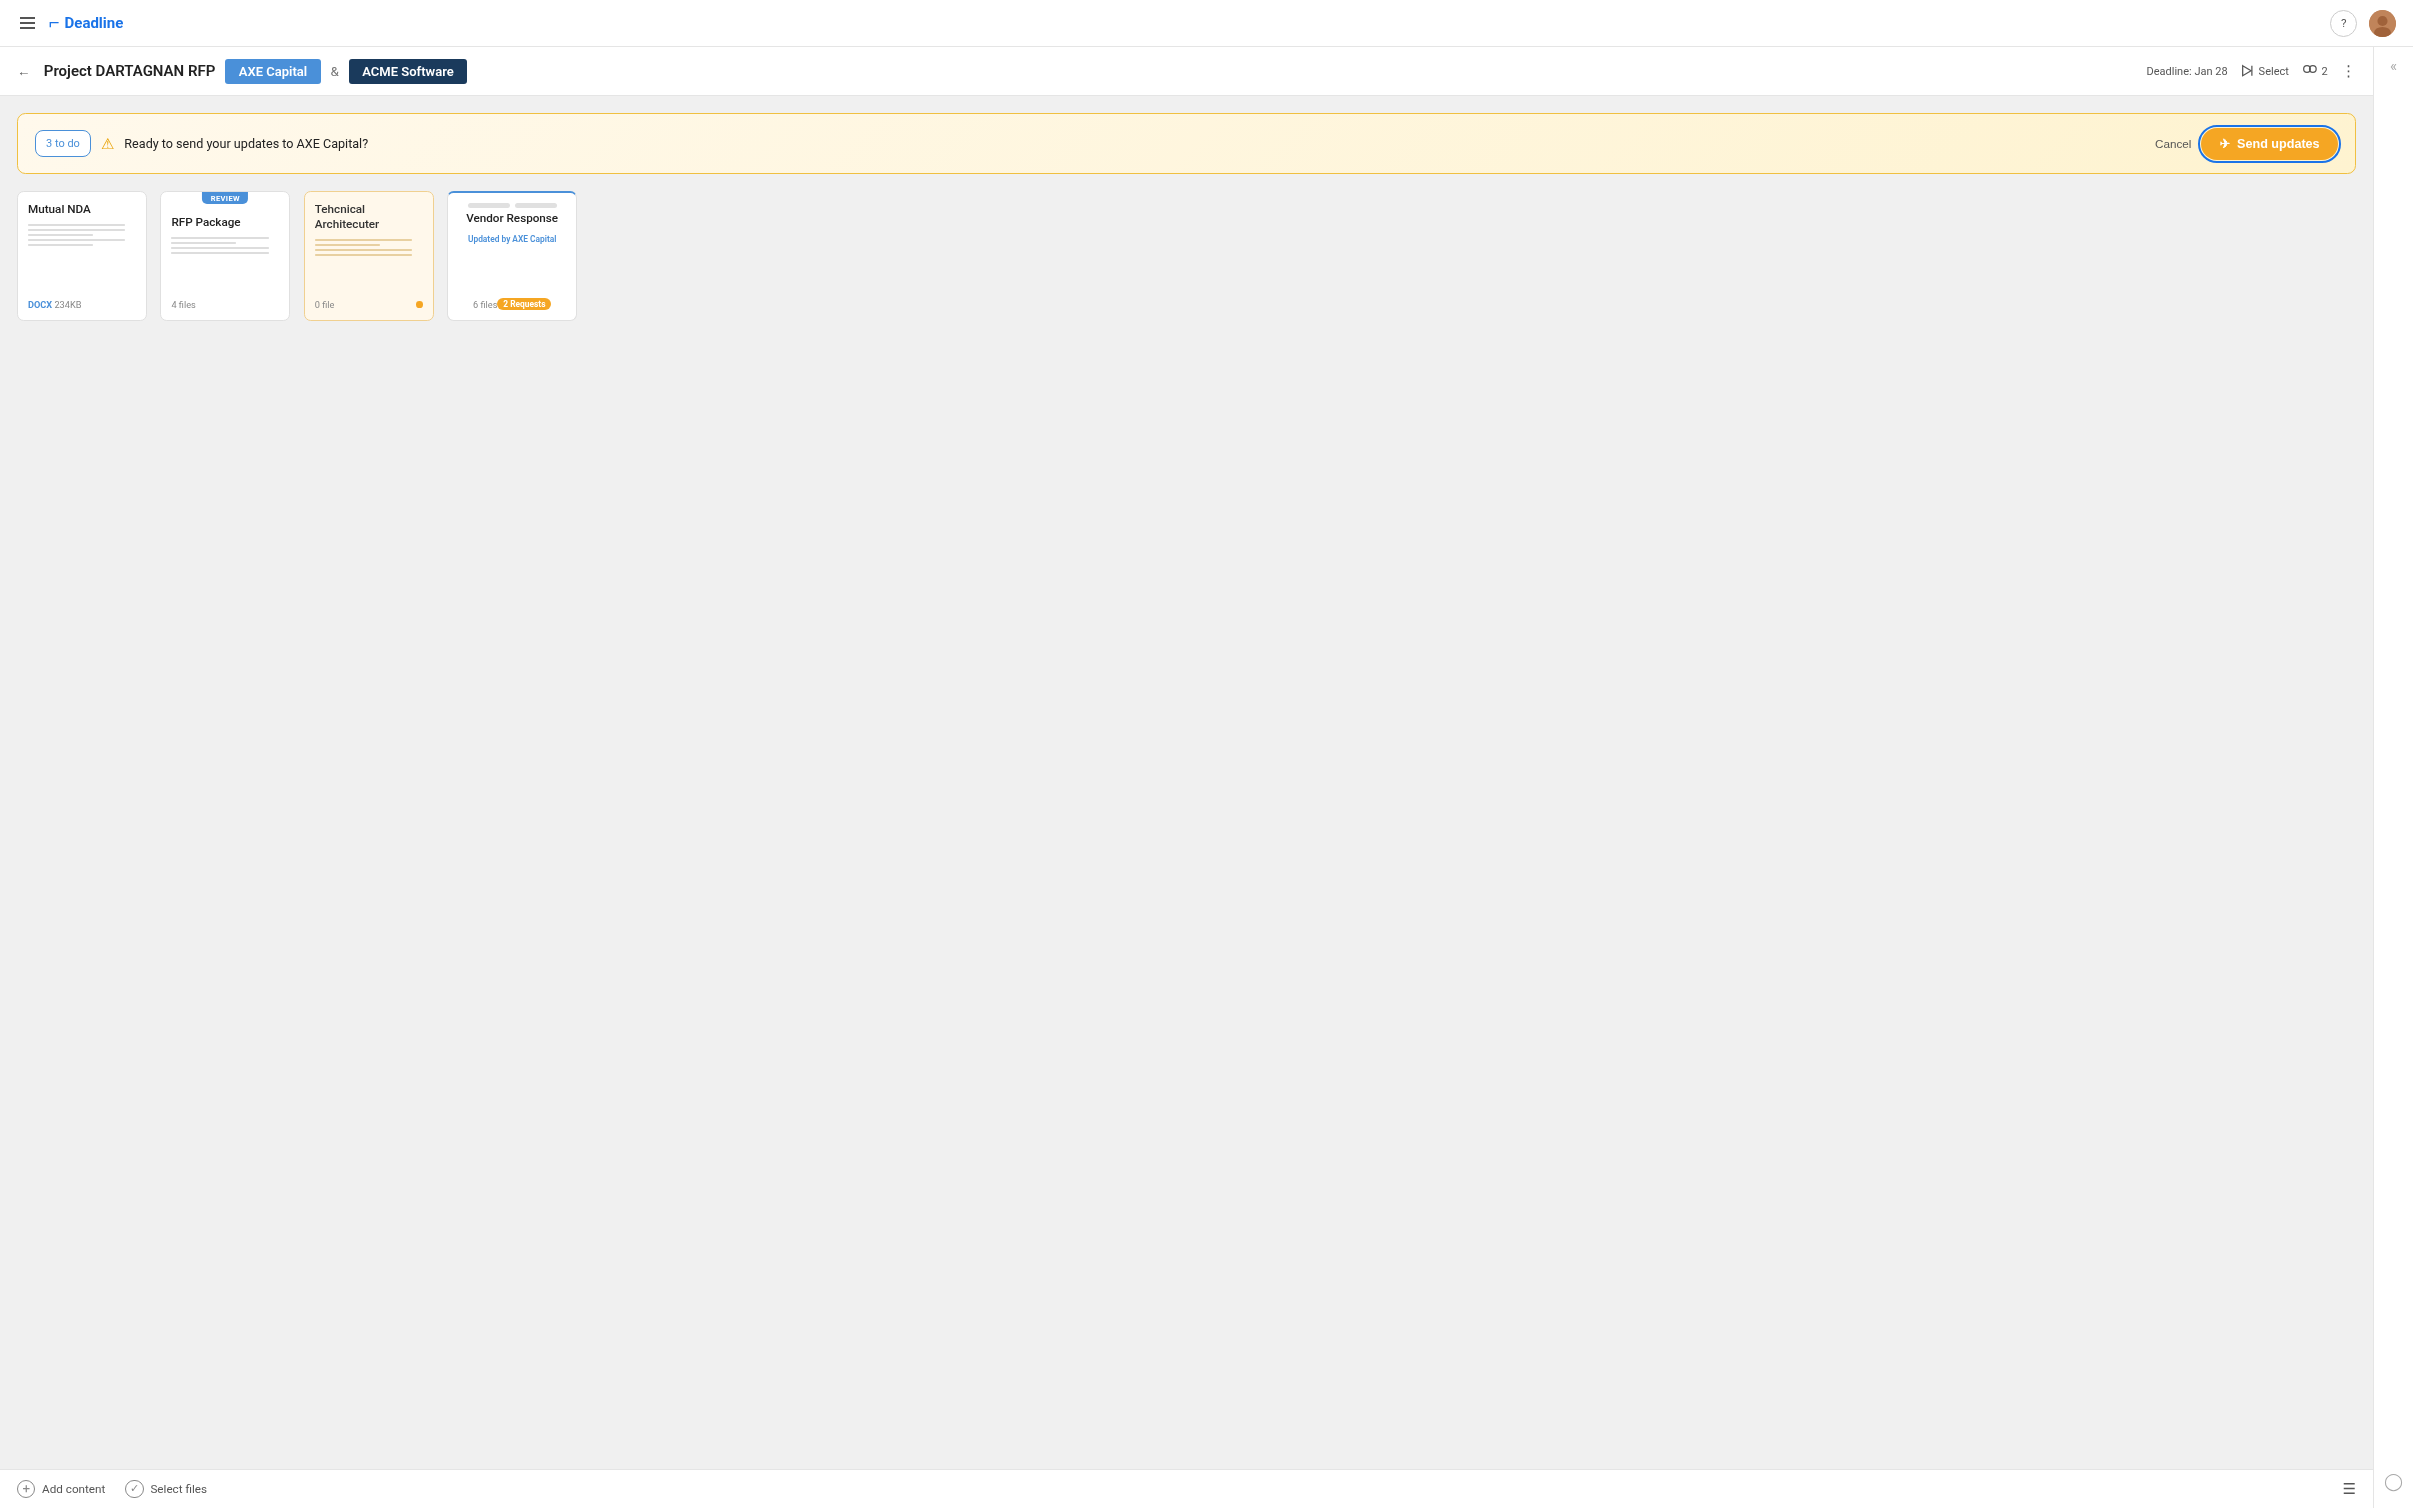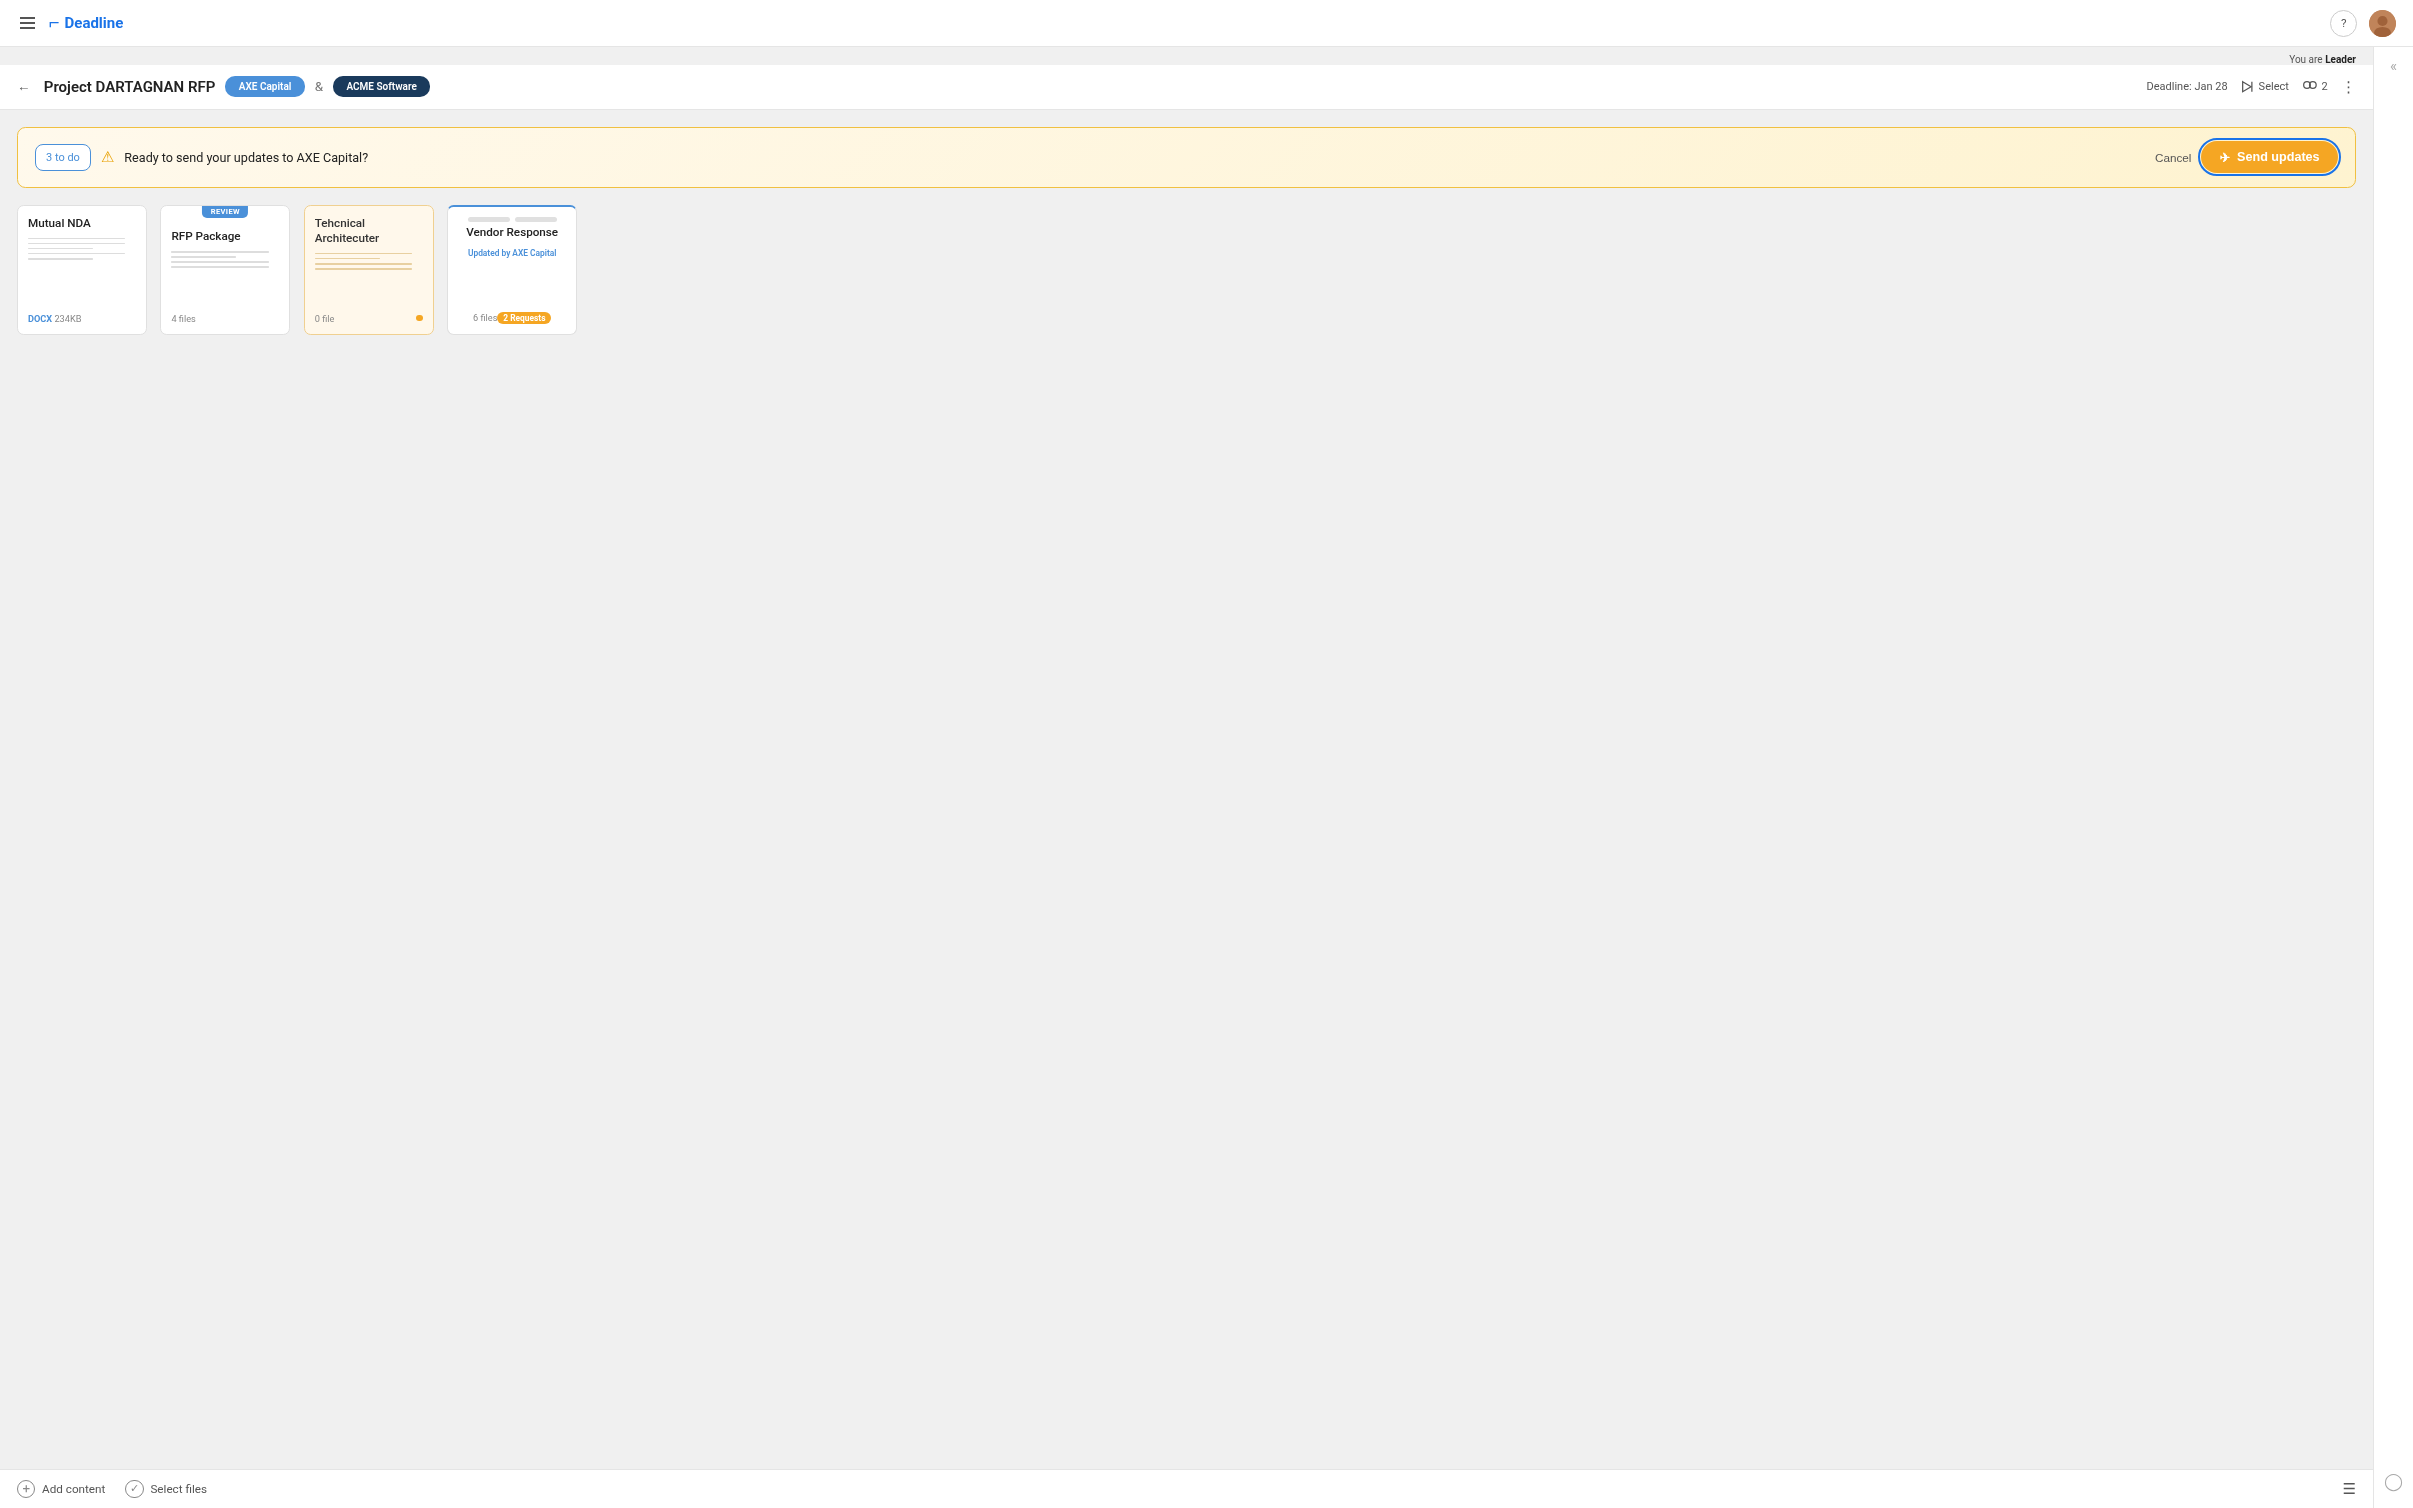--- a/index.html
+++ b/index.html
@@ -43,21 +43,21 @@
     .leader-badge { font-weight: 700; color: #222; }
 
     
     .project-header {
       display: flex; align-items: center; background: #fff;
       padding: 11.7px 17px; border-bottom: 0.8px solid #e5e5e5; gap: 10px;
     }
     .back-arrow { color: #555; cursor: pointer; font-size: 13.4px; margin-right: 3.4px; }
     .project-title { font-size: 15px; font-weight: 600; color: #222; }
     .party-badge {
-      padding: 5px 13.4px; border-radius: 10px; font-size: 10px; font-weight: 600; cursor: pointer;
+      padding: 5px 13.4px; border-radius: 3px; font-size: 13px; font-weight: 600; cursor: pointer;
     }
     .party-axe { background: #4a90d9; color: #fff; }
     .party-acme { background: #1a3a5c; color: #fff; }
     .ampersand { color: #777; font-size: 13.4px; }
     .header-right { display: flex; align-items: center; gap: 13.4px; margin-left: auto; }
     .deadline { font-size: 11px; color: #555; }
     .recap-btn { display: flex; align-items: center; gap: 4.2px; font-size: 11px; color: #555; cursor: pointer; }
     .members-btn { display: flex; align-items: center; gap: 4.2px; font-size: 11px; color: #555; cursor: pointer; }
     .more-btn { color: #555; cursor: pointer; font-size: 15px; }
 
@@ -156,25 +156,20 @@
   <div class="sidebar-icon">
     <span>«</span>
   </div>
   <div class="sidebar-icon" style="margin-top: auto; margin-bottom: 17px; font-size: 17px; color: #aaa;">
     ◯
   </div>
 </div>
 
 <div class="main-content">
 
-  <div class="you-are-leader">
-    <span>You are</span>
-    &nbsp;
-    <span class="leader-badge">Leader</span>
-  </div>
 
   <div class="project-header">
     <span class="back-arrow">←</span>
     <span class="project-title">Project DARTAGNAN RFP</span>
     <span class="party-badge party-axe">AXE Capital</span>
     <span class="ampersand">&amp;</span>
     <span class="party-badge party-acme">ACME Software</span>
     <div class="header-right">
       <span class="deadline">Deadline: Jan 28</span>
       <div class="recap-btn">

